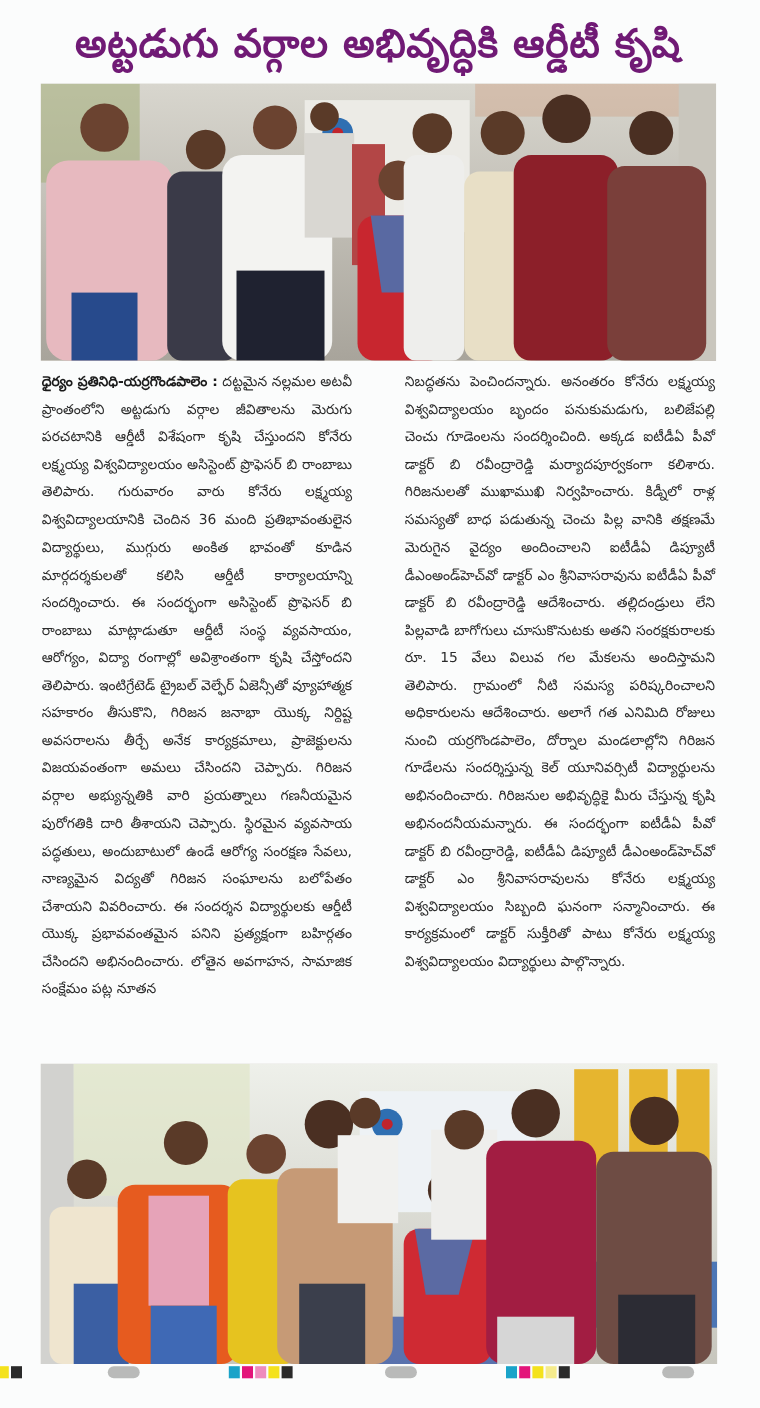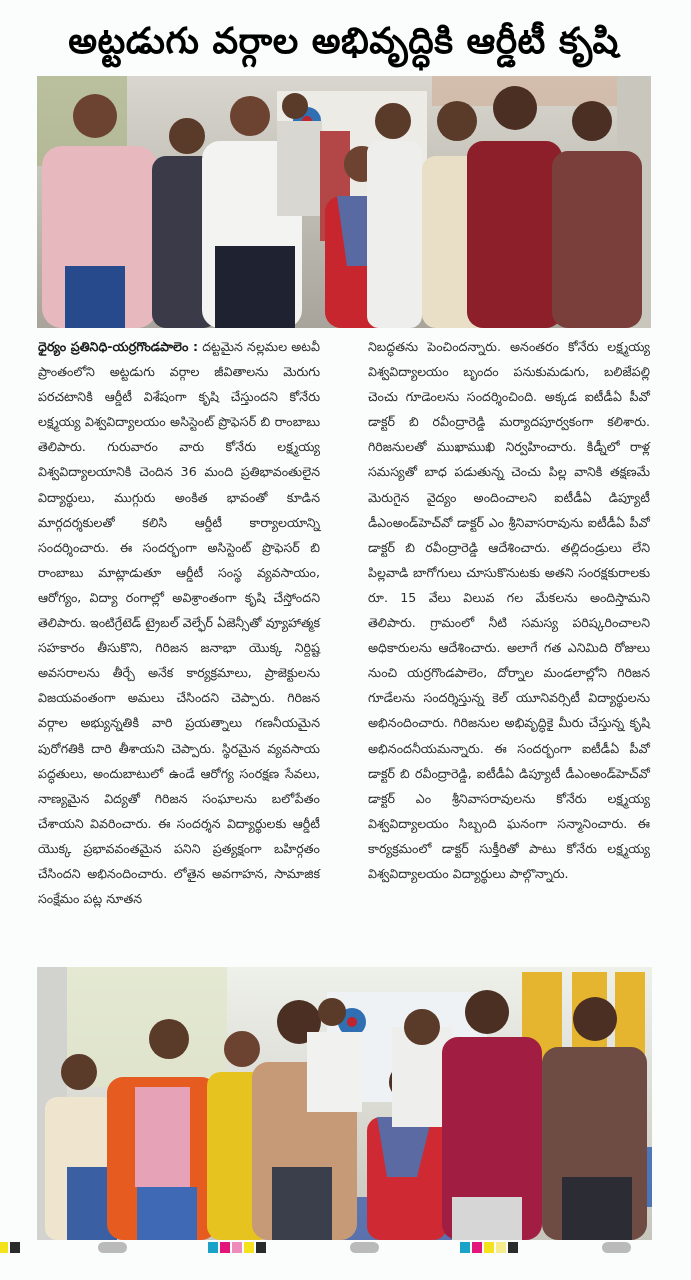--- a/index.html
+++ b/index.html
@@ -5,21 +5,21 @@
   html, body { margin: 0; padding: 0; }
   body {
     width: 691px; height: 1280px; position: relative; overflow: hidden;
     background: #fbfcfc;
     font-family: "DejaVu Sans", "Liberation Sans", sans-serif;
     color: #2a2a2a;
   }
   .headline {
     position: absolute; left: 0; top: 14px; width: 687px; height: 54px;
     text-align: center; font-size: 36px; font-weight: bold; line-height: 54px;
-    color: #000000; letter-spacing: 0.5px;
+    color: #701a75; letter-spacing: 0.5px;
   }
   .photo {
     position: absolute; overflow: hidden; background: #d9d6cf;
   }
   .photo-top { left: 37px; top: 76px; width: 614px; height: 252px; }
   .photo-bottom { left: 37px; top: 967px; width: 615px; height: 273px; }
   .photo svg { display: block; width: 100%; height: 100%; }
 
   .article {
     position: absolute; left: 38px; top: 334px; width: 612px; height: 630px;

